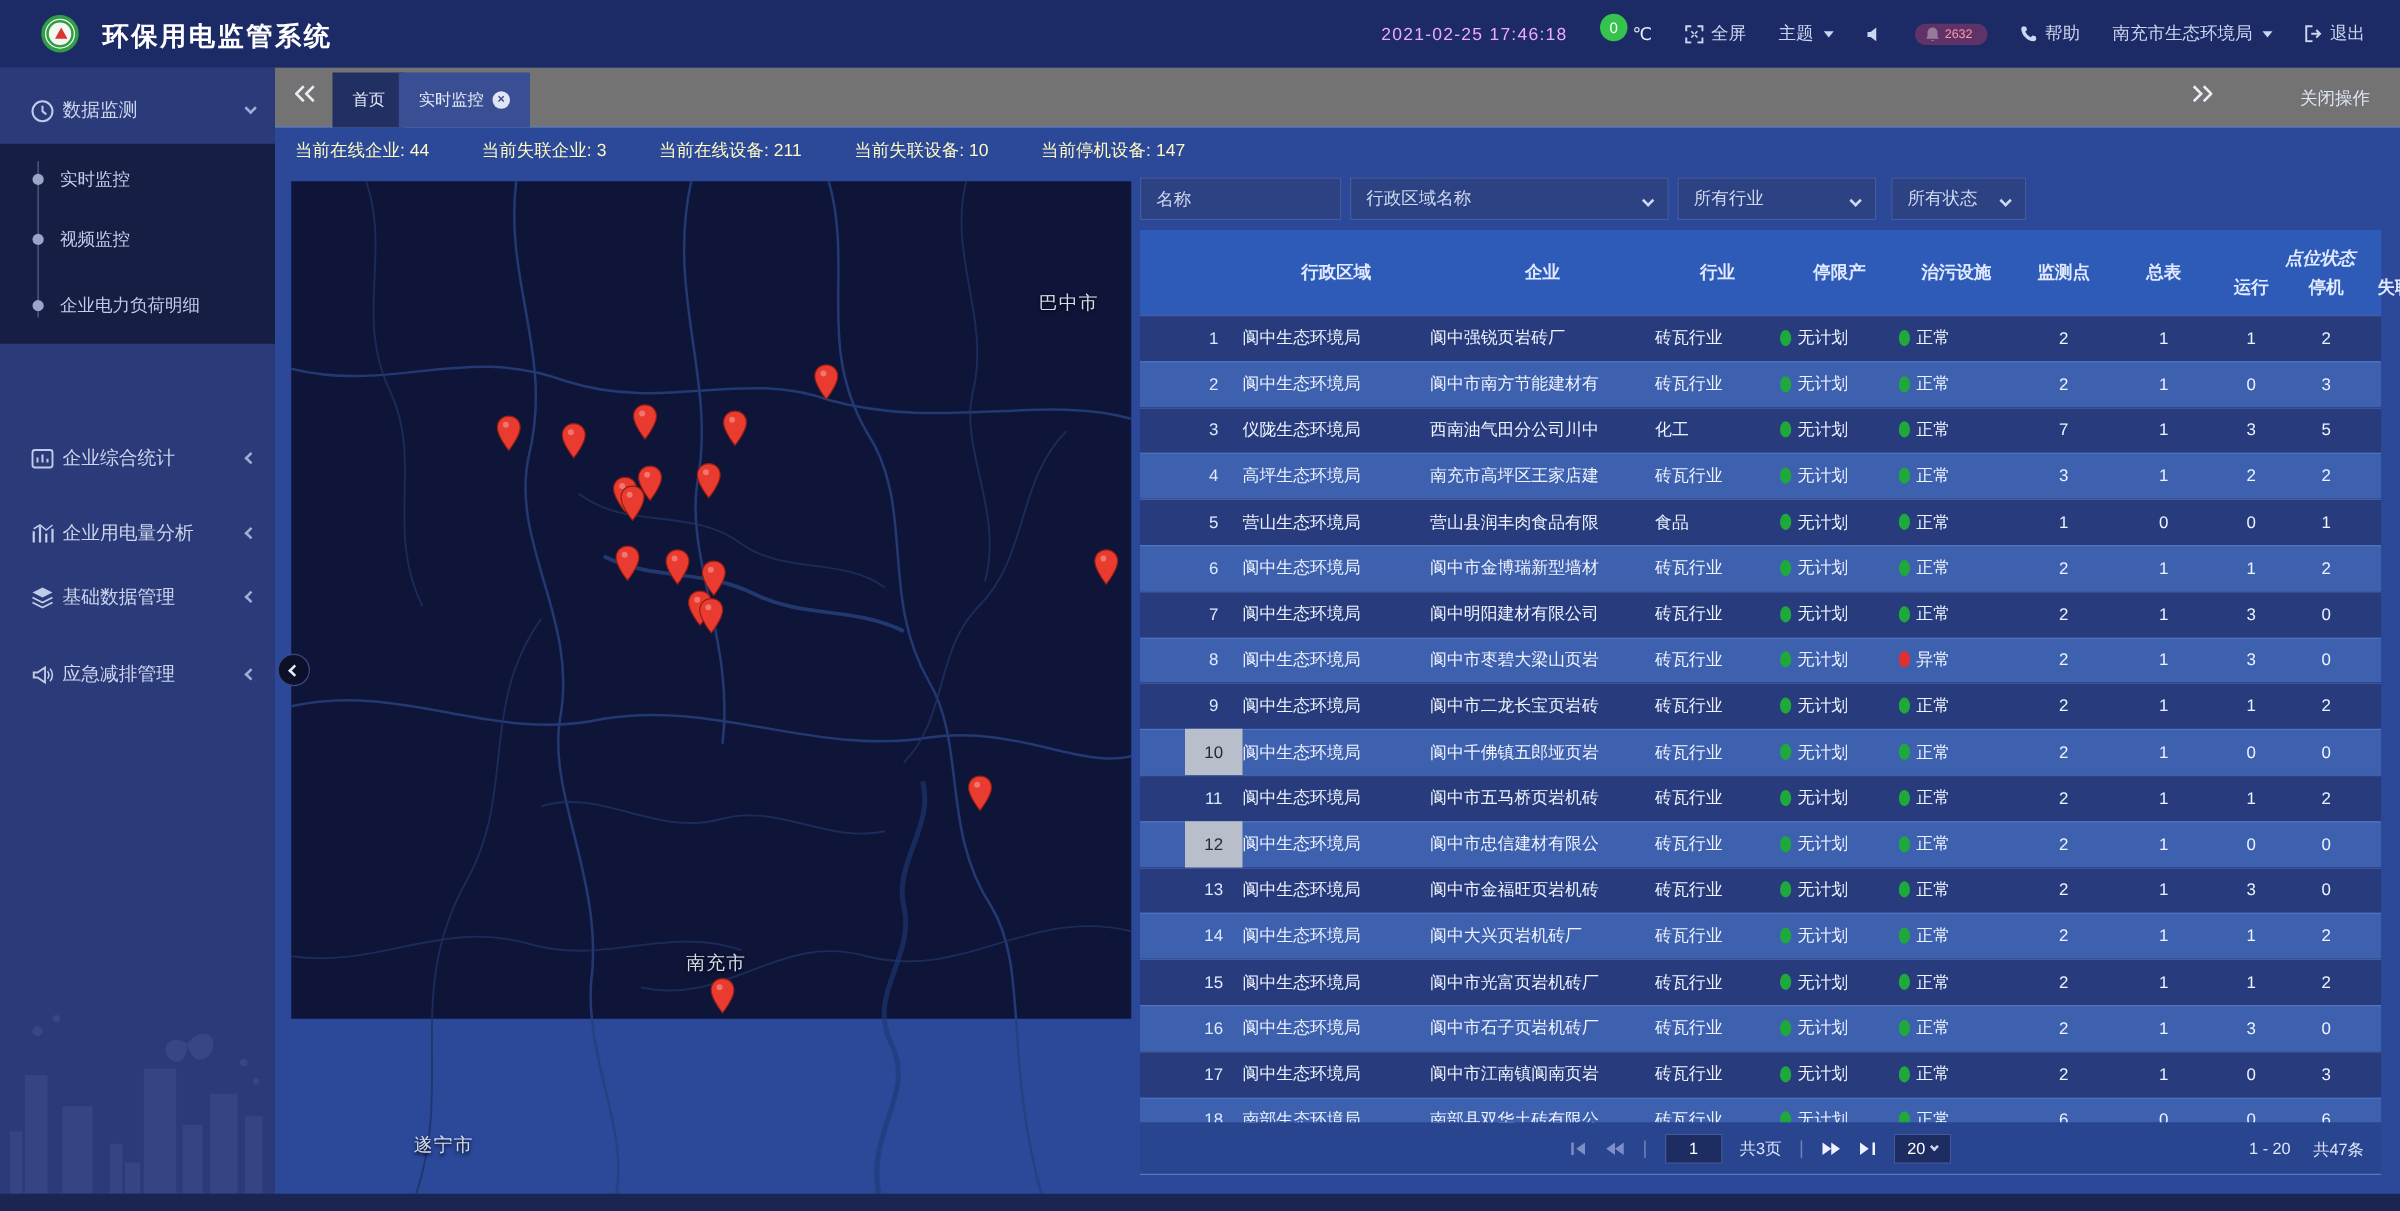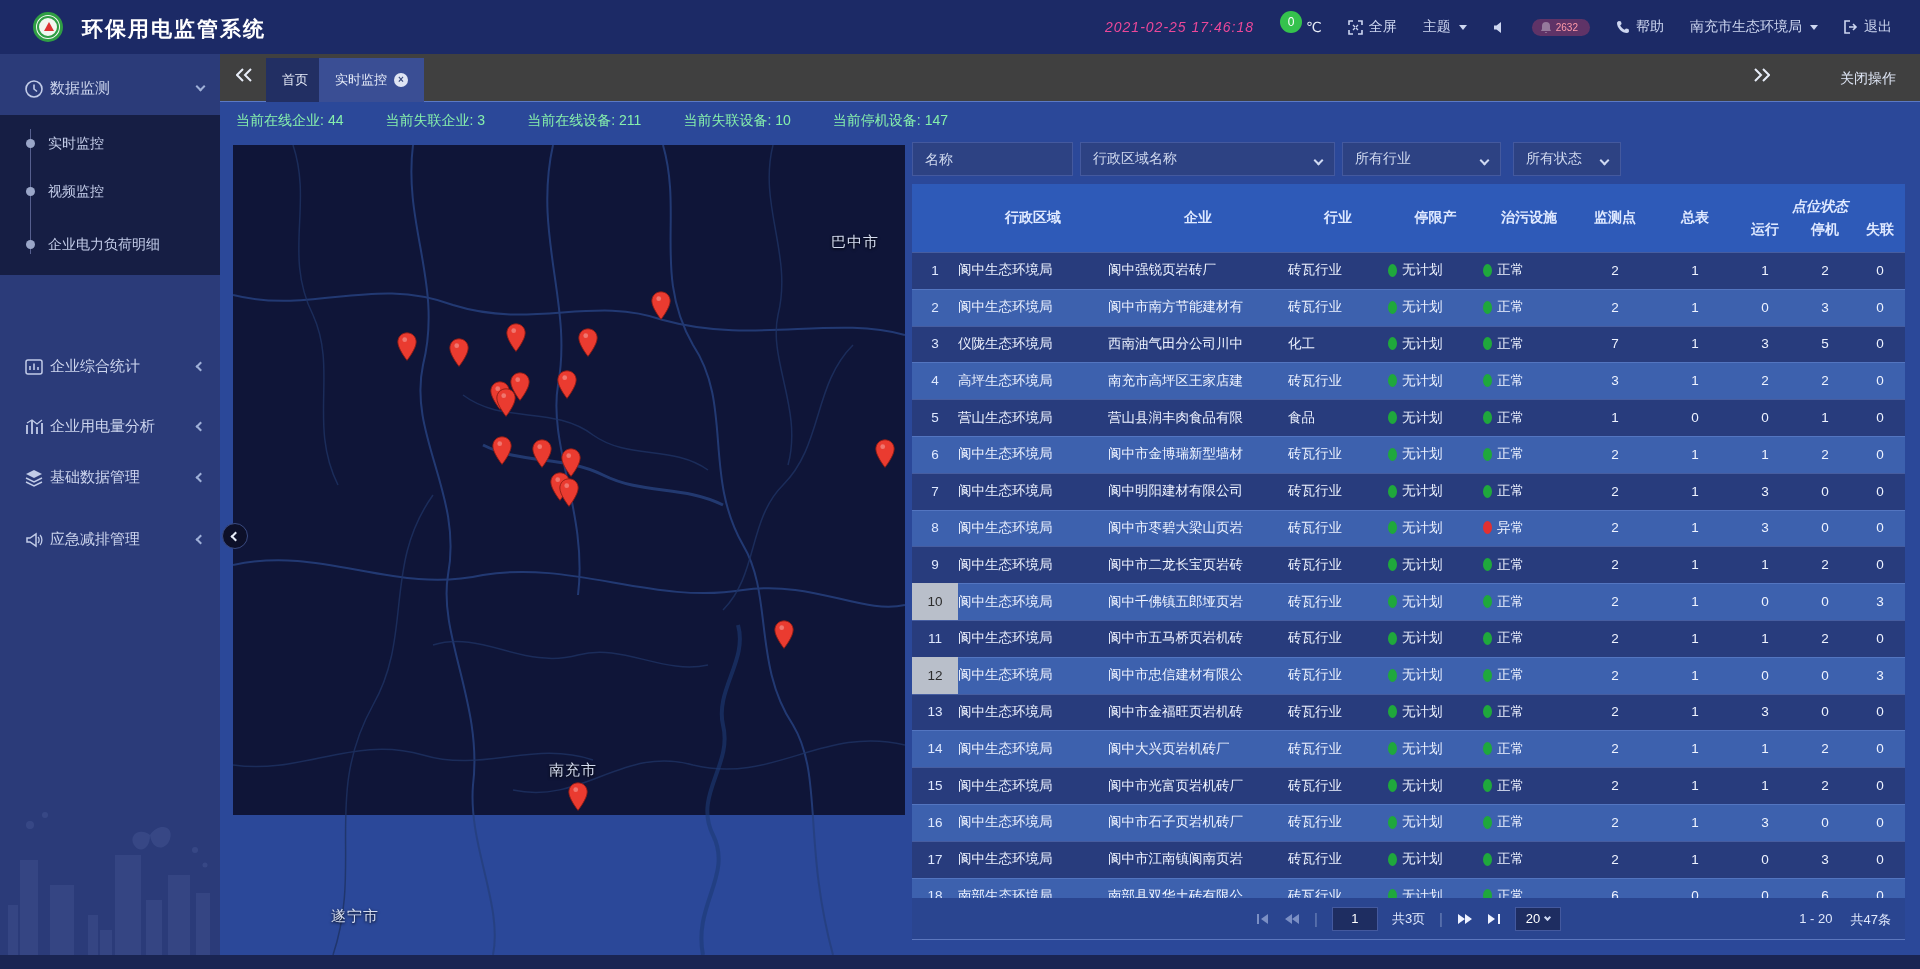--- a/index.html
+++ b/index.html
@@ -10,21 +10,21 @@
   
   .topbar { position:absolute; left:0; top:0; width:1920px; height:54px; background:#1c2a66; z-index:40; }
   .logo { position:absolute; left:33px; top:12px; width:30px; height:30px; border-radius:50%;
           background:#f2f7f1; border:3px solid #2f9e44; }
   .logo .peak { position:absolute; left:8px; top:7px; width:0; height:0;
                 border-left:5px solid transparent; border-right:5px solid transparent; border-bottom:9px solid #d33; }
   .logo .ring { position:absolute; inset:1px; border-radius:50%; border:2px solid #2f9e44; }
   .app-title { position:absolute; left:82px; top:15px; color:#fff; font-size:21px; font-weight:bold; letter-spacing:2px; }
   .topbar-right { position:absolute; right:28px; top:0; height:54px; display:flex; align-items:center; gap:26px;
                   color:#cdd6f0; font-size:14px; }
-  .datetime { color:#ec4899; letter-spacing:1px;font-style:italic; }
+  .datetime { color:#f0abfc; letter-spacing:1px; }
   .temp-wrap { display:flex; align-items:flex-start; gap:4px; }
   .temp-circle { width:22px; height:22px; border-radius:50%; background:#35c24d; color:#fff; font-size:12px;
                  display:flex; align-items:center; justify-content:center; margin-top:-8px; }
   .temp-unit { color:#e8edf8; font-size:14px; }
   .top-item { display:flex; align-items:center; gap:6px; cursor:pointer; white-space:nowrap; }
   .top-item svg { display:block; }
   .badge-pill { display:flex; align-items:center; gap:4px; background:rgba(222,70,105,.35); border-radius:11px;
                 padding:2px 12px 2px 8px; color:#ff9aa8; font-size:10px; }
   .caret-down { width:0; height:0; border-left:4px solid transparent; border-right:4px solid transparent;
                 border-top:5px solid #cdd6f0; display:inline-block; margin-left:2px; }
@@ -39,37 +39,37 @@
   .chev.down { transform:rotate(45deg); top:11px; }
   .submenu-block { position:absolute; left:0; top:61px; width:220px; height:160px; background:#161e44; }
   .submenu-line { position:absolute; left:30px; top:14px; width:1px; height:125px; background:#565f8e; }
   .sub-item { position:absolute; left:0; width:220px; height:28px; color:#c3cce8; font-size:14px; cursor:pointer; }
   .sub-item .dot { position:absolute; left:26px; top:9px; width:9px; height:9px; border-radius:50%; background:#9aa6c8; }
   .sub-item .lbl { position:absolute; left:48px; top:5px; }
   .skyline { position:absolute; left:0; bottom:14px; width:220px; height:150px; opacity:.55; }
   .footer-strip { position:absolute; left:0; bottom:0; width:1920px; height:14px; background:#1a2553; z-index:50; }
 
   
-  .tabbar { position:absolute; left:220px; top:54px; width:1700px; height:48px; background:#404040; z-index:20;
+  .tabbar { position:absolute; left:220px; top:54px; width:1700px; height:48px; background:#737373; z-index:20;
             border-bottom:1px solid #5b79c4; }
   .tabscroll { position:absolute; top:14px; color:#e8edf8; cursor:pointer; }
   .tabscroll svg { display:block; }
   .tabscroll.left { left:16px; }
   .tabscroll.right { right:150px; }
   .tab { position:absolute; top:4px; height:44px; display:flex; align-items:center; justify-content:center; gap:7px;
          color:#e6ebf8; font-size:13px; cursor:pointer; padding:0 16px; }
   .tab.t0 { left:46px; background:#222f63; }
   .tab.t1 { left:99px; background:#3a4e94; }
   .tab-close { width:14px; height:14px; border-radius:50%; background:#dfe5f4; color:#3a4a7e; font-size:10px; font-weight:bold;
                display:flex; align-items:center; justify-content:center; line-height:1; }
   .close-ops { position:absolute; right:24px; top:16px; color:#dfe6f5; font-size:14px; cursor:pointer; }
 
   
   .content { position:absolute; left:220px; top:103px; width:1700px; height:866px; background:#2b4899; }
-  .stats { position:absolute; left:16px; top:9px; display:flex; gap:42px; color:#86efac; font-size:14px; }
+  .stats { position:absolute; left:16px; top:9px; display:flex; gap:42px; color:#fef9c3; font-size:14px; }
   .stat b { font-weight:normal; margin-left:4px; }
 
   
   .map { position:absolute; left:13px; top:42px; width:672px; height:670px; background:#0f1538; overflow:visible; }
   .map svg.roads { position:absolute; left:0; top:0; }
   .city-label { position:absolute; color:#d5ddf0; font-size:15px; letter-spacing:1px; text-shadow:0 1px 3px #000; }
   .pin { position:absolute; width:22px; height:30px; transform:translate(-50%,-88%); cursor:pointer; }
   .map-collapse { position:absolute; left:-11px; top:378px; width:26px; height:26px; border-radius:50%;
                   background:#0d1029; border:1px solid #3a4a80; cursor:pointer; z-index:5; }
   .map-collapse .chev { right:8px; top:9px; border-color:#e8edf8; }
@@ -80,21 +80,21 @@
   .fbox { height:34px; background:#2d4283; border:1px solid #44599e; color:#cfd8ee; font-size:14px;
           display:flex; align-items:center; padding:0 12px; position:relative; }
   .fbox input { background:transparent; border:none; outline:none; color:#cfd8ee; font-size:14px; width:100%; }
   .fbox input::placeholder { color:#cfd8ee; opacity:1; }
   .fbox .chev { right:12px; top:14px; border-color:#cfd9f2; }
   .f-name { width:161px; }
   .f-region { width:255px; margin-left:7px; }
   .f-industry { width:159px; margin-left:7px; }
   .f-status { width:108px; margin-left:12px; }
 
-  .grid-cols { display:grid; grid-template-columns:46px 150px 180px 100px 95px 92px 80px 80px 60px 60px 50px; }
+  .grid-cols { display:grid; grid-template-columns:46px 150px 180px 100px 95px 92px 80px 80px 60px 60px 50px;padding-left:36px; }
   .thead { position:absolute; left:0; top:42px; width:993px; height:68px; background:#2e5ab8; color:#dfe9ff;
            font-size:14px; font-weight:bold; grid-template-rows:1fr 1fr; }
   .thead .h { grid-row:1/3; display:flex; align-items:center; justify-content:center; }
   .thead .hg { grid-column:9/12; grid-row:1; display:flex; align-items:flex-end; justify-content:center;
                font-style:italic; padding-bottom:2px; }
   .thead .hs { grid-row:2; display:flex; align-items:flex-start; justify-content:center; padding-top:3px; }
 
   .tbody { position:absolute; left:0; top:110px; width:993px; height:646px; overflow:hidden; }
   .trow { width:993px; height:36.8px; color:#eef3ff; font-size:13.5px; cursor:pointer;
           box-shadow:inset 0 1px 0 rgba(125,155,225,.35); }

